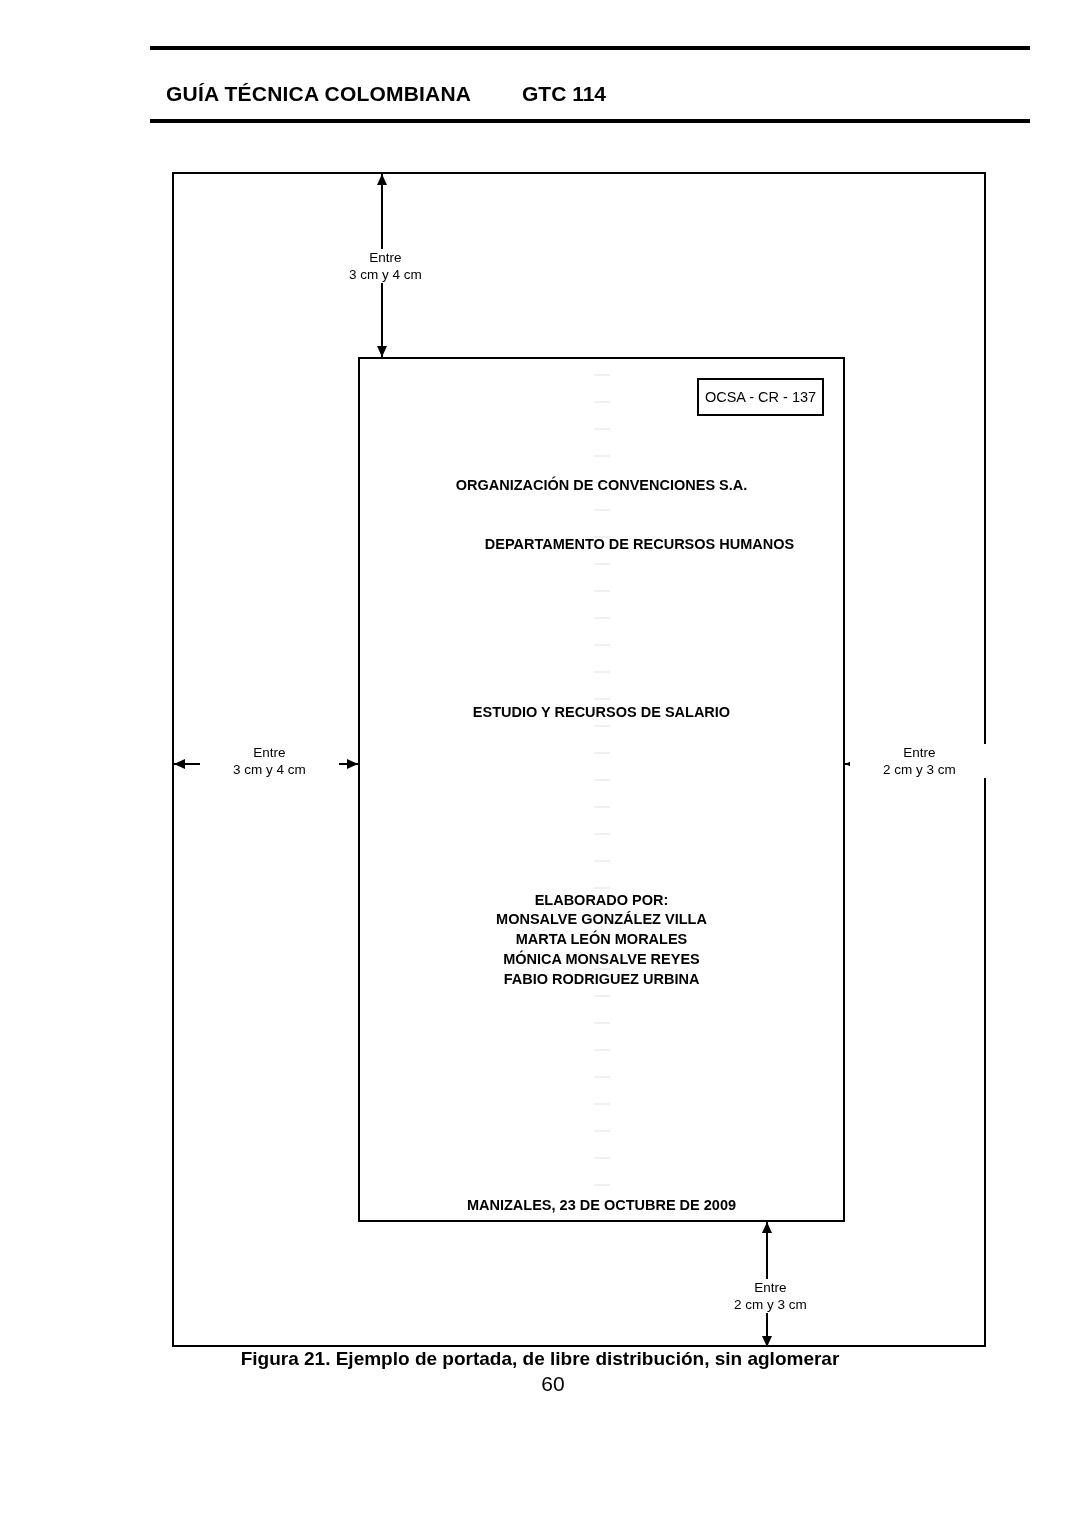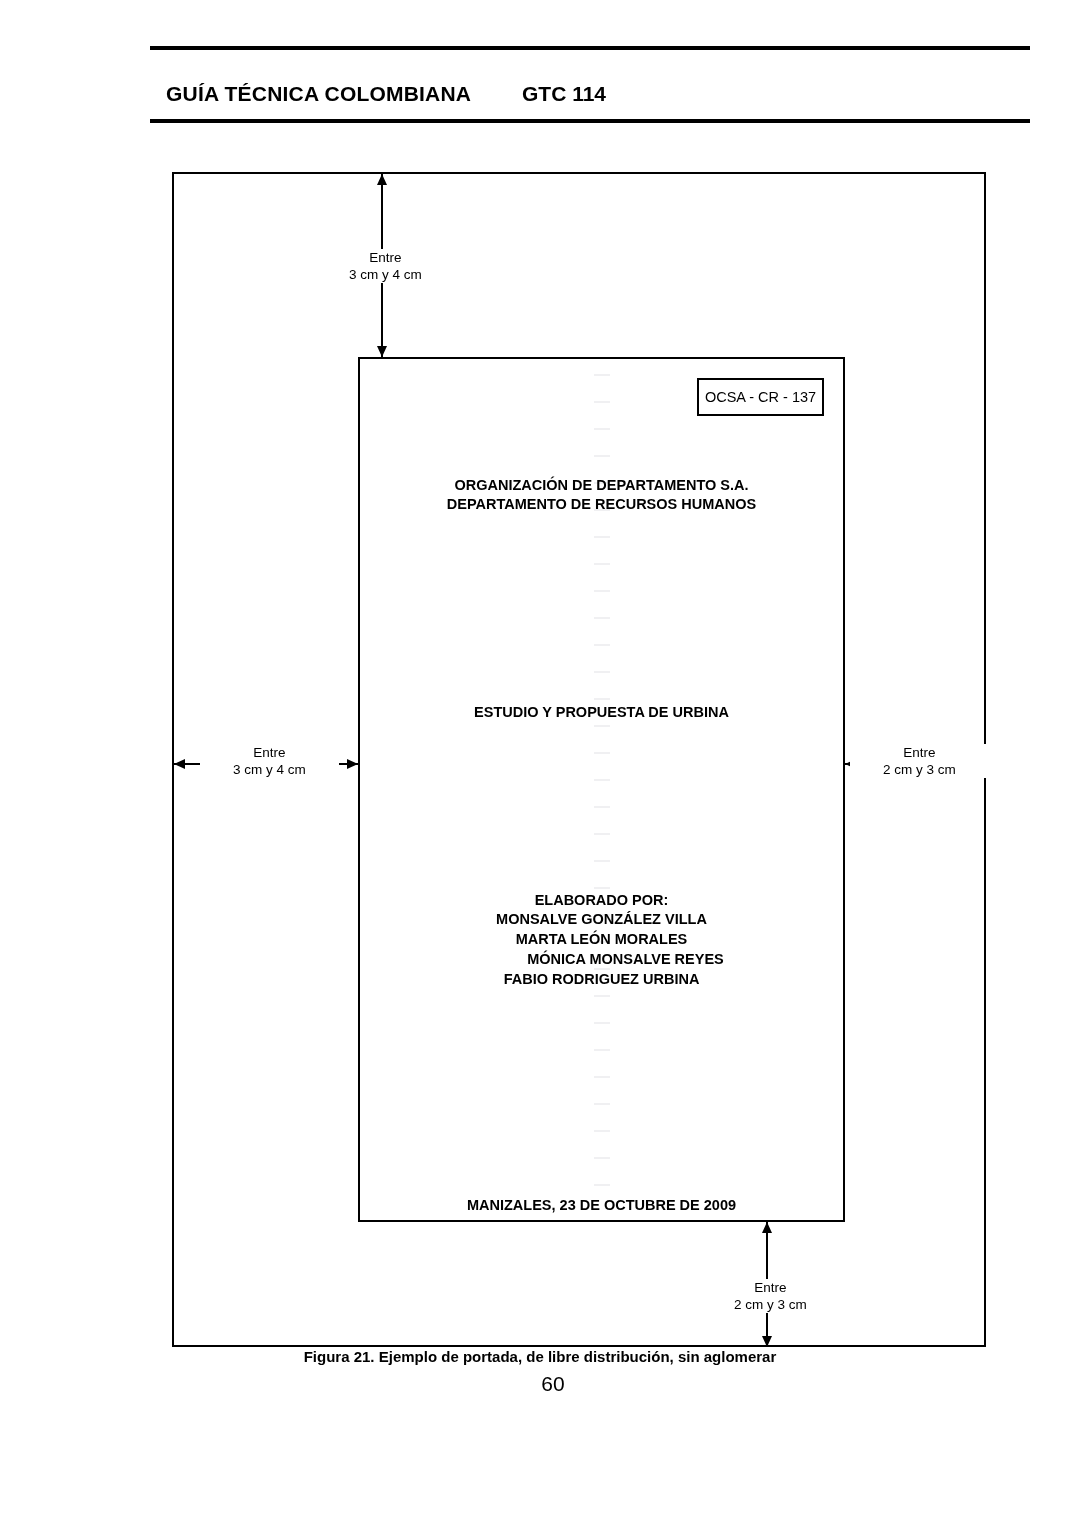--- a/index.html
+++ b/index.html
@@ -116,26 +116,26 @@
     width: 487px;
     left: 358px;
     text-align: center;
     font-size: 14.5px;
     font-weight: bold;
     white-space: nowrap;
     background: transparent;
   }
 
   .org-1 { top: 477px; }
-  .org-2 { top: 496px; }
+  .org-2 { top: 536px; padding-left: 38px; }
   .doc-title { top: 704px; }
   .elab-label { top: 875px; margin-top: 17px; }
   .author-0 { top: 911px; }
   .author-1 { top: 931px; }
-  .author-2 { top: 951px; padding-left: 24px; }
+  .author-2 { top: 951px; }
   .author-3 { top: 971px; }
   .city-date { top: 1197px; }
 
   
   .ann-line-v {
     position: absolute;
     width: 2px;
     background: #000;
   }
   .ann-line-h {
@@ -178,21 +178,21 @@
     padding: 0 4px;
   }
 
   
   .caption {
     position: absolute;
     left: 0;
     top: 1348px;
     width: 1080px;
     text-align: center;
-    font-size: 15px;
+    font-size: 19px;
     font-weight: bold;
     white-space: nowrap;
   }
   .folio {
     position: absolute;
     left: 0;
     top: 1372px;
     width: 1080px;
     text-align: center;
     font-size: 21px;
@@ -242,23 +242,23 @@
   <div class="tick" style="top:729px"></div>
   <div class="tick" style="top:756px"></div>
   <div class="tick" style="top:783px"></div>
   <div class="tick" style="top:810px"></div>
 </div>
 
 <div class="code-box">
   <span>OCSA - CR - 137</span>
 </div>
 
-<div class="ctr-line org-1">ORGANIZACIÓN DE DEPARTAMENTO S.A.</div>
+<div class="ctr-line org-1">ORGANIZACIÓN DE CONVENCIONES S.A.</div>
 <div class="ctr-line org-2">DEPARTAMENTO DE RECURSOS HUMANOS</div>
-<div class="ctr-line doc-title">ESTUDIO Y PROPUESTA DE URBINA</div>
+<div class="ctr-line doc-title">ESTUDIO Y RECURSOS DE SALARIO</div>
 <div class="ctr-line elab-label">ELABORADO POR:</div>
 <div class="ctr-line author-0">MONSALVE GONZÁLEZ VILLA</div>
 <div class="ctr-line author-1">MARTA LEÓN MORALES</div>
 <div class="ctr-line author-2">MÓNICA MONSALVE REYES</div>
 <div class="ctr-line author-3">FABIO RODRIGUEZ URBINA</div>
 <div class="ctr-line city-date">MANIZALES, 23 DE OCTUBRE DE 2009</div>
 
 <div class="ann-line-v" style="left:381px; top:174px; height:183px;"></div>
 <div class="arrowhead ah-up" style="left:377px; top:174px;"></div>
 <div class="arrowhead ah-down" style="left:377px; top:346px;"></div>

